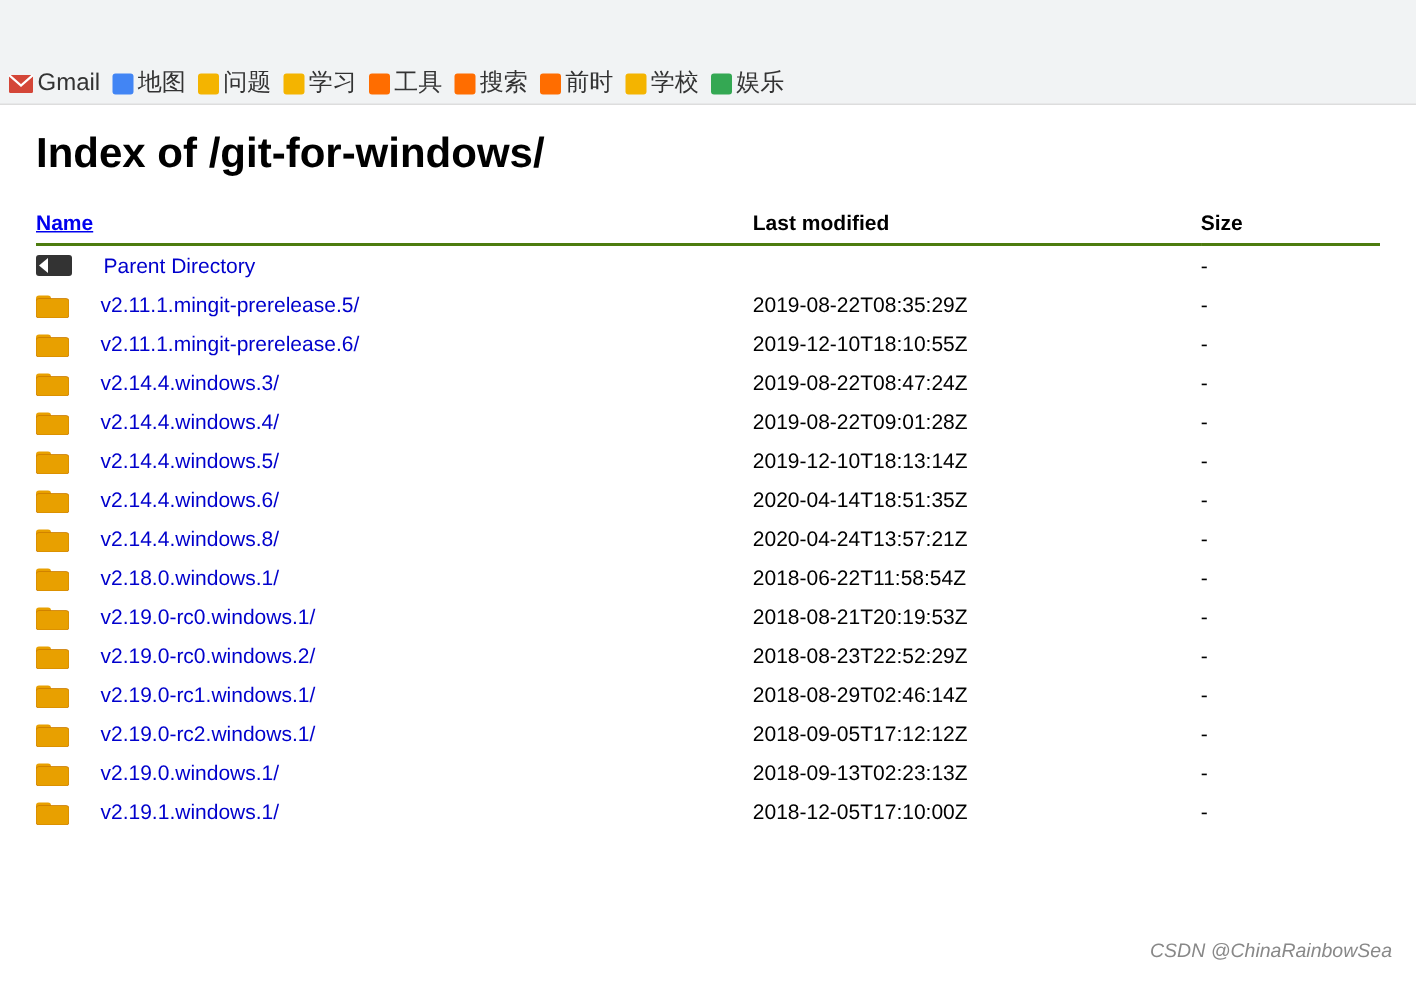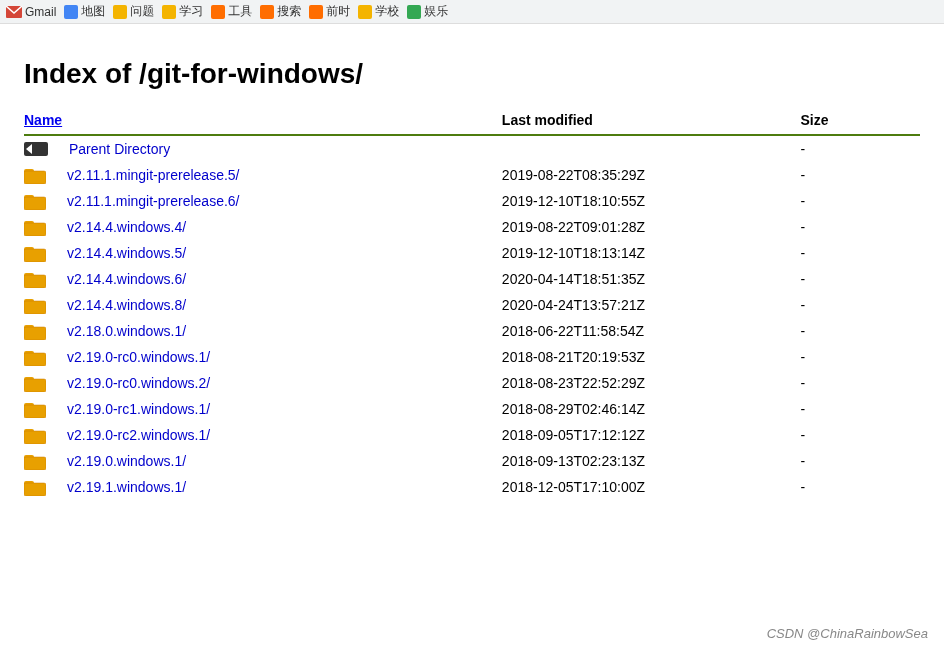--- a/index.html
+++ b/index.html
@@ -18,45 +18,46 @@
       padding: 3px 6px;
       gap: 8px;
       border-bottom: 1px solid #ddd;
       flex-wrap: nowrap;
       overflow: hidden;
     }
     .bookmark-item {
       display: flex;
       align-items: center;
       gap: 3px;
-      font-size: 12px;
+      font-size: 16px;
       color: #333;
       white-space: nowrap;
       cursor: pointer;
+      margin-top: 42px;
     }
     .bookmark-icon {
       width: 14px;
       height: 14px;
       border-radius: 2px;
     }
     .bk-map { background: #4285f4; }
     .bk-yellow { background: #f4b400; }
     .bk-orange { background: #ff6d00; }
     .bk-green { background: #34a853; }
 
     
     .main-content {
       padding: 12px 24px 24px 24px;
     }
 
     .page-title {
       font-size: 28px;
       font-weight: bold;
       margin-bottom: 16px;
-      margin-top: 22px;
+      margin-top: 4px;
       color: #000;
     }
 
     
     .dir-table {
       width: 100%;
       border-collapse: collapse;
     }
 
     .dir-table thead tr {
@@ -233,20 +234,34 @@
           <td class="td-size">-</td>
         </tr>
         <tr>
           <td>
             <div class="td-name">
               <svg width="22" height="18" viewBox="0 0 22 18">
         <rect x="0" y="5" width="22" height="13" rx="2" fill="#e8a000"></rect>
         <rect x="0" y="3" width="10" height="5" rx="2" fill="#e8a000"></rect>
         <rect x="0" y="5" width="22" height="13" rx="2" fill="none" stroke="#c87800" stroke-width="0.5"></rect>
       </svg>
+              <a class="dir-link" href="#">v2.14.4.windows.3/</a>
+            </div>
+          </td>
+          <td class="td-modified">2019-08-22T08:47:24Z</td>
+          <td class="td-size">-</td>
+        </tr>
+        <tr>
+          <td>
+            <div class="td-name">
+              <svg width="22" height="18" viewBox="0 0 22 18">
+        <rect x="0" y="5" width="22" height="13" rx="2" fill="#e8a000"></rect>
+        <rect x="0" y="3" width="10" height="5" rx="2" fill="#e8a000"></rect>
+        <rect x="0" y="5" width="22" height="13" rx="2" fill="none" stroke="#c87800" stroke-width="0.5"></rect>
+      </svg>
               <a class="dir-link" href="#">v2.14.4.windows.4/</a>
             </div>
           </td>
           <td class="td-modified">2019-08-22T09:01:28Z</td>
           <td class="td-size">-</td>
         </tr>
         <tr>
           <td>
             <div class="td-name">
               <svg width="22" height="18" viewBox="0 0 22 18">

